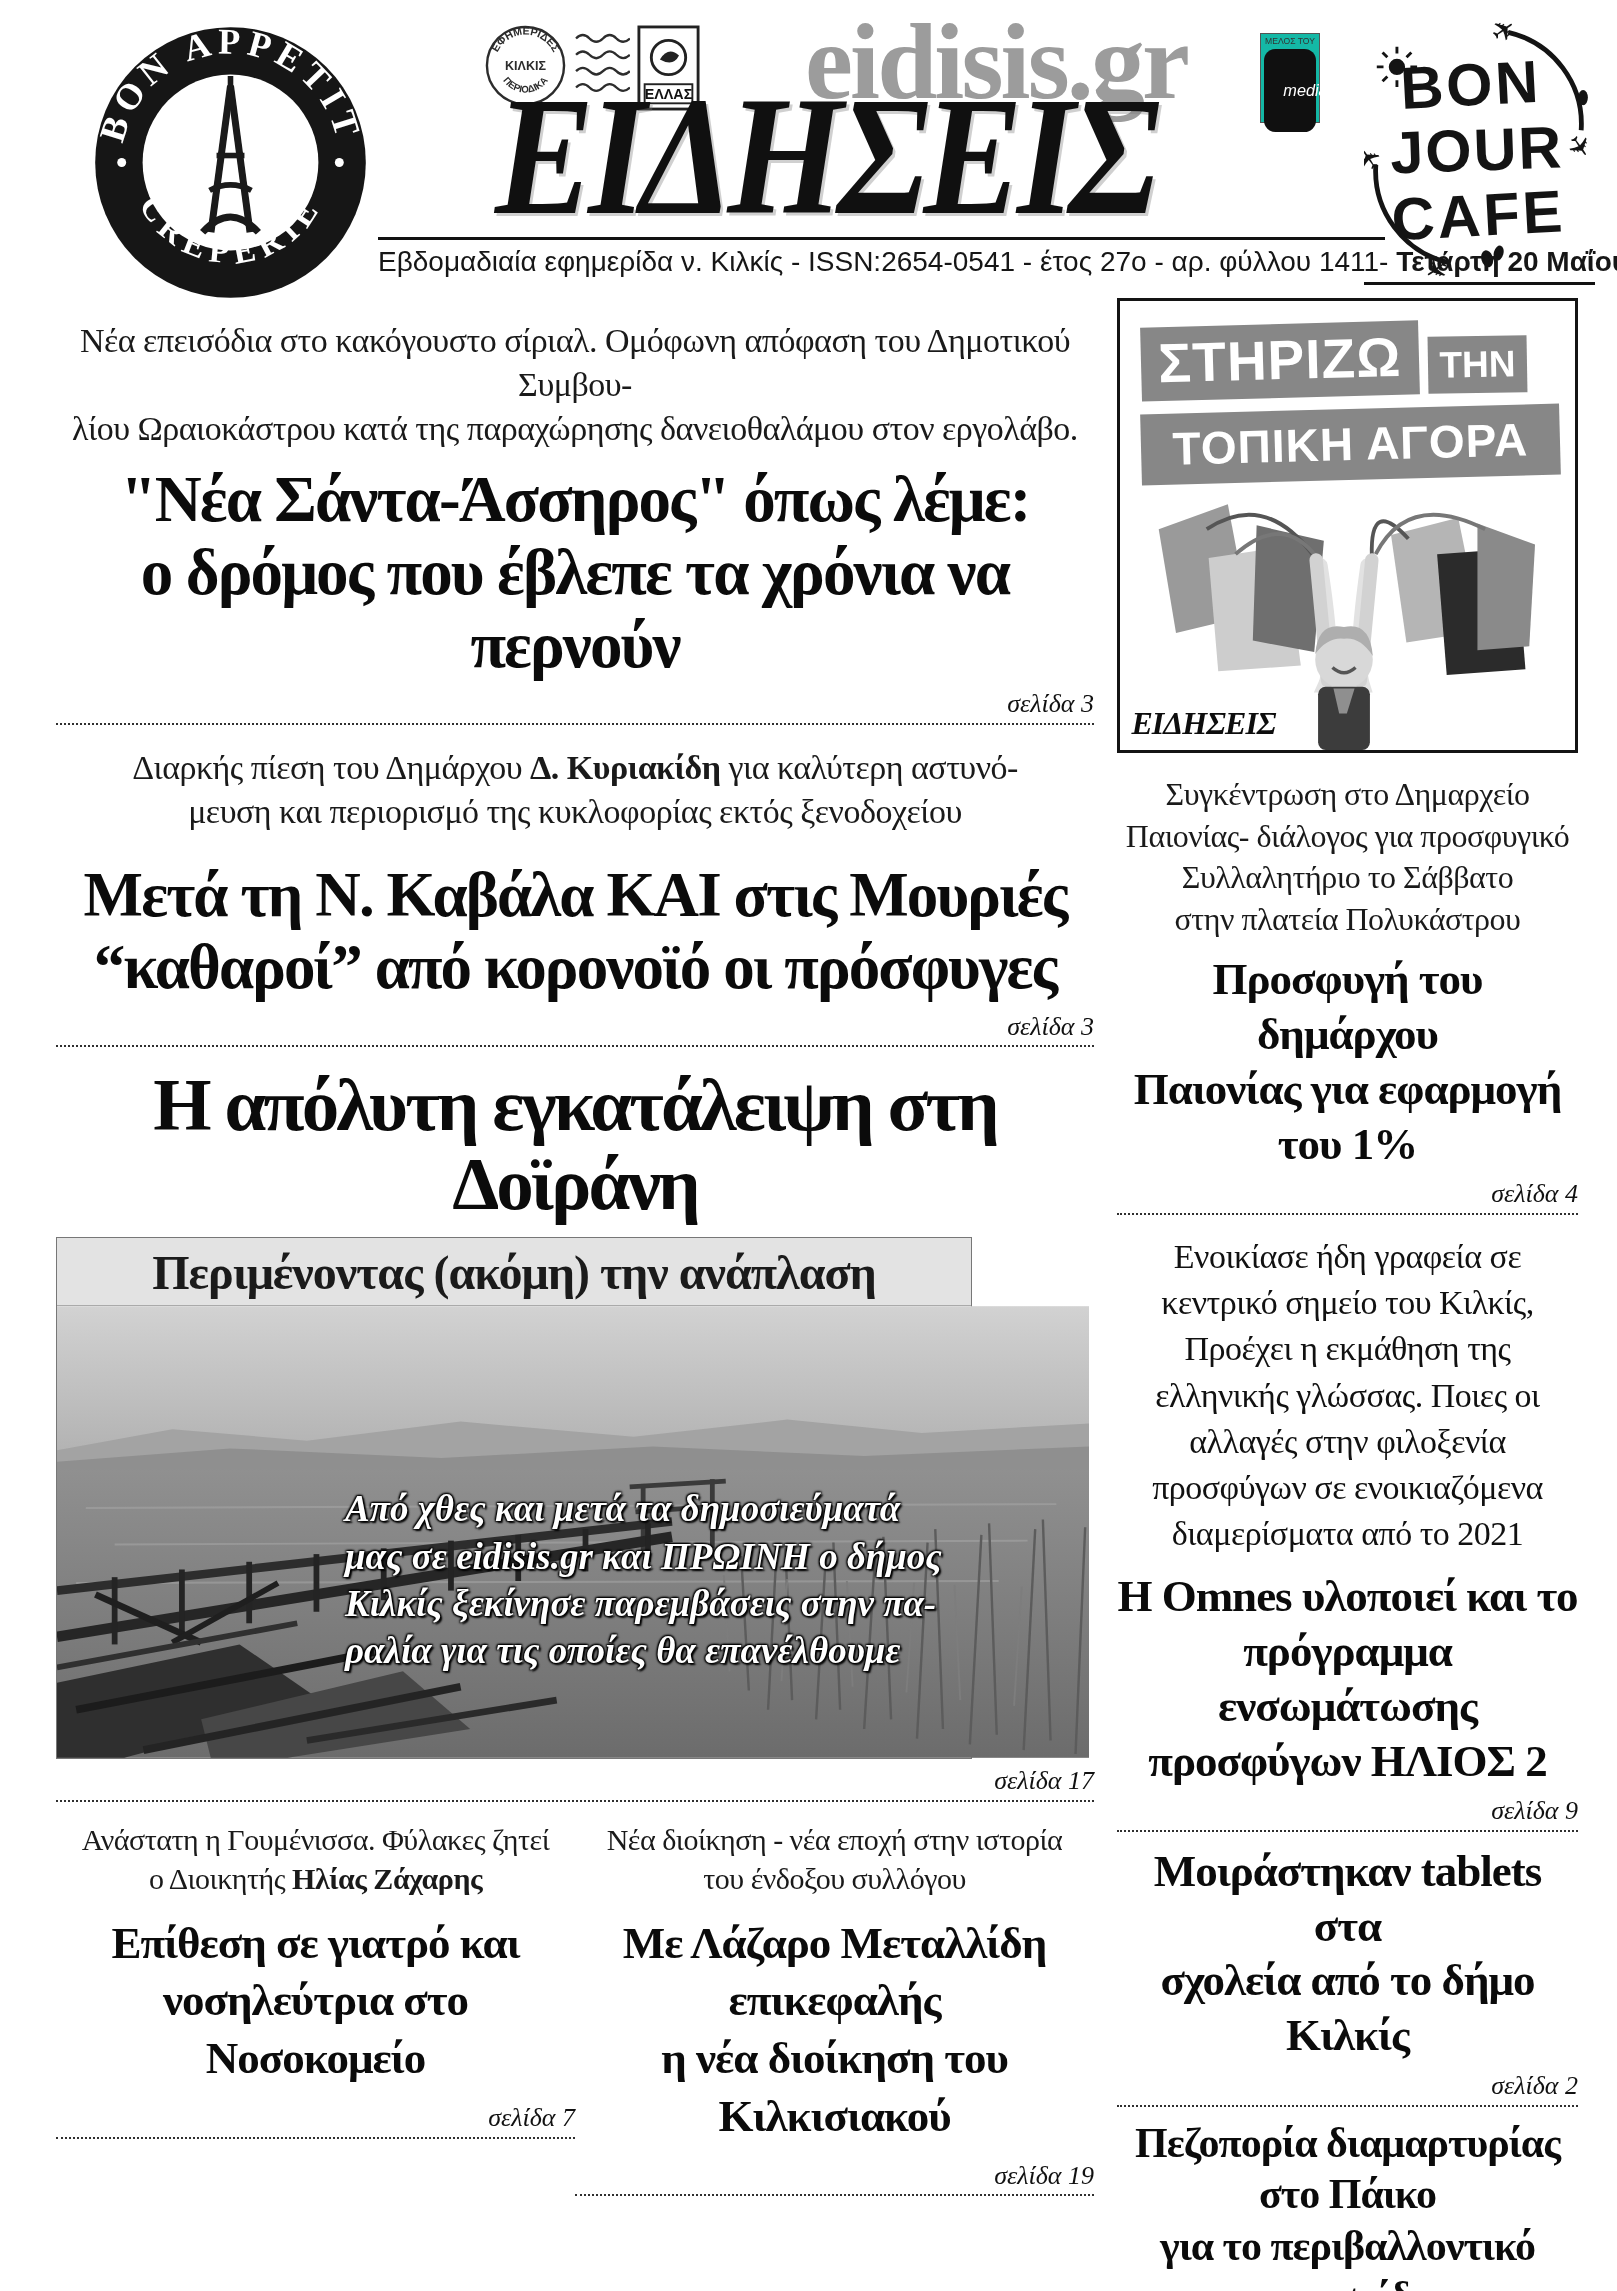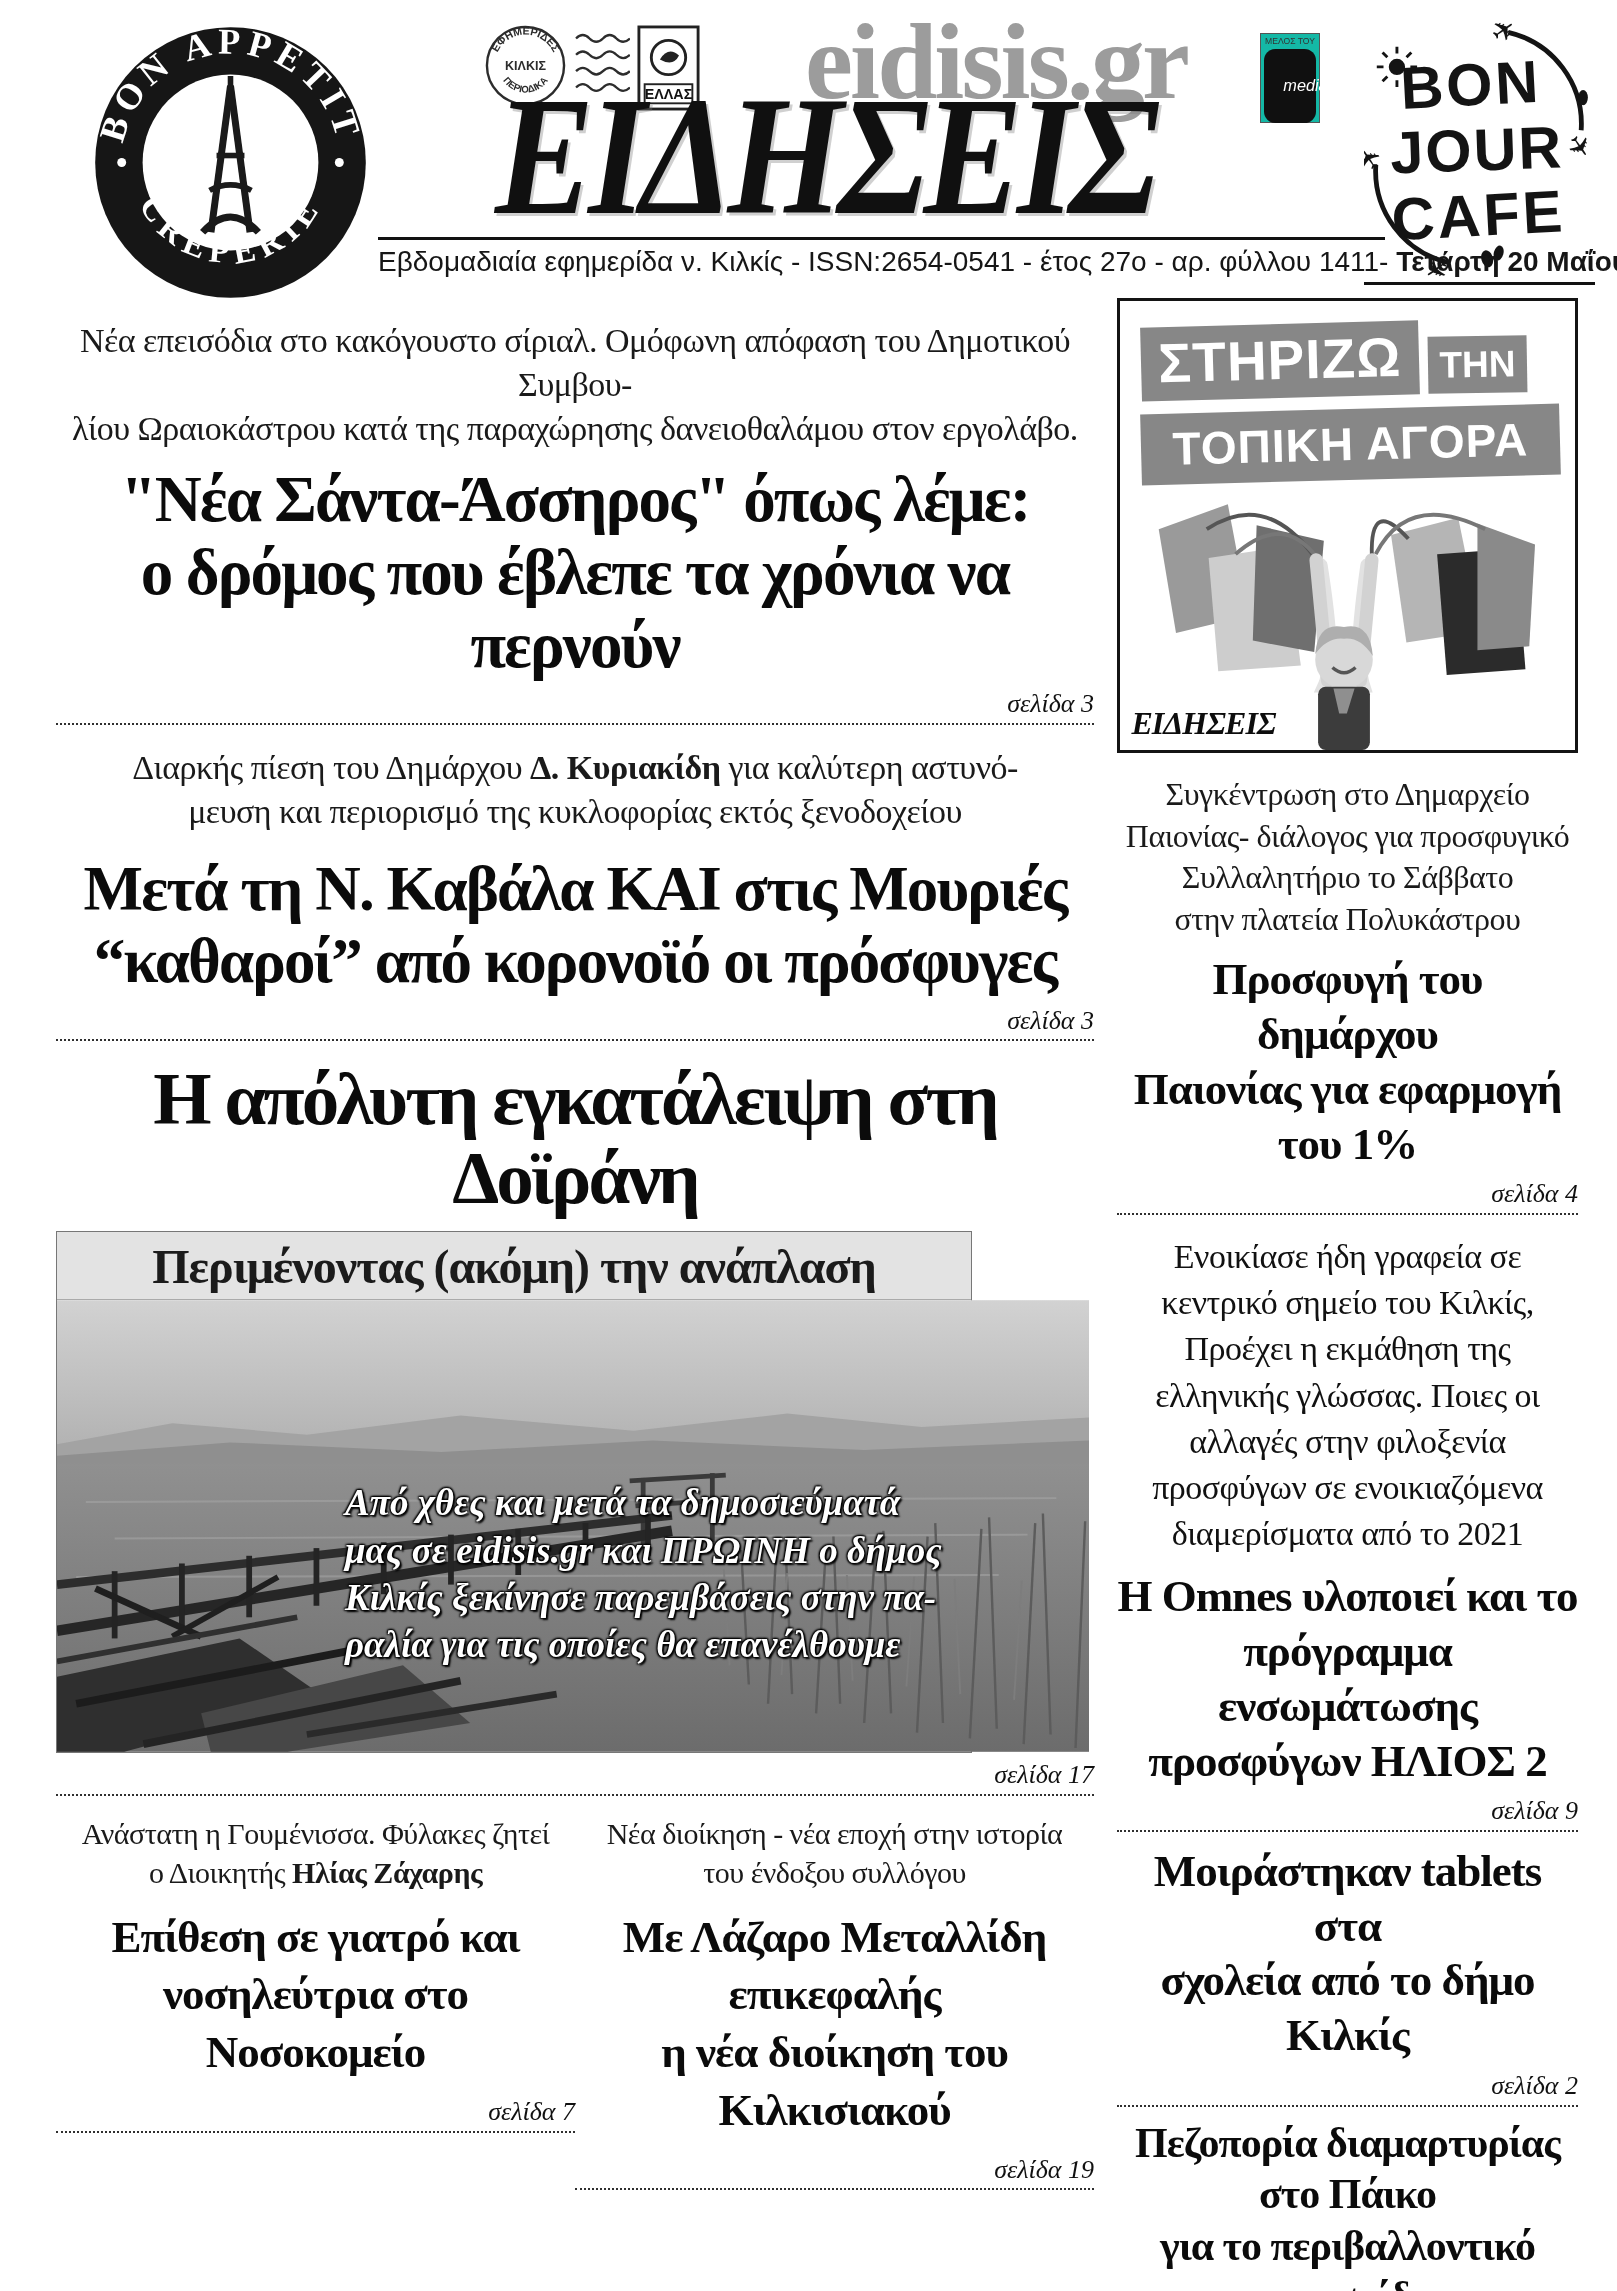--- a/index.html
+++ b/index.html
@@ -18,38 +18,38 @@
   }
   .masthead {
     position: absolute; left: 495px; top: 75px; z-index: 2;
     font-family: "Liberation Serif", serif; font-weight: bold; font-style: italic;
     font-size: 169px; line-height: 0.96; letter-spacing: -6.7px; color: #101010;
     transform: scaleX(0.88); transform-origin: left top; white-space: nowrap;
     text-shadow: 2.9px 2.9px 0 rgba(120,120,120,.35);
   }
   .media-badge { position: absolute; left: 1260px; top: 33px; width: 60px; height: 90px; border: 1.9px solid #555; background: #14b8a6; z-index: 3; text-align: center; }
   .media-badge .mb-top { font-family: "Liberation Sans", sans-serif; font-size: 8.6px; color: #333; padding-top: 1.9px; }
-  .media-badge .mb-label { margin: 2.9px; height: 74px; background: #101010; border-radius: 11.5px; color: #fff; display: flex; align-items: center; justify-content: center; font-family: "Liberation Sans", sans-serif; font-style: italic; font-size: 16.3px; padding-left: 31px; }
+  .media-badge .mb-label { margin: 2.9px; height: 83px; background: #101010; border-radius: 11.5px; color: #fff; display: flex; align-items: center; justify-content: center; font-family: "Liberation Sans", sans-serif; font-style: italic; font-size: 16.3px; padding-left: 31px; }
   .cafe { position: absolute; right: 25px; top: 17.3px; }
   .mast-rule { position: absolute; left: 378px; top: 237px; width: 1007px; height: 2.9px; background: #111; }
   .cafe-rule { position: absolute; left: 1364px; top: 282px; width: 231px; height: 2.9px; background: #111; }
   .issue-line {
     position: absolute; left: 378px; top: 246px; width: 1007px; text-align: center;
     font-family: "Liberation Sans", sans-serif; font-size: 28px; color: #161616; white-space: nowrap;
   }
   .issue-line b { font-weight: bold; }
   
   .content { display: flex; gap: 23px; padding: 0 40px 0 56px; }
   .col-left { width: 1038px; flex: none; }
   .col-right { flex: 1; min-width: 0; }
   .kicker { font-size: 34px; line-height: 1.3; text-align: center; color: #1a1a1a; letter-spacing: -0.5px; }
   .kicker b { font-weight: bold; }
   .hl { font-weight: bold; text-align: center; letter-spacing: -1.9px; color: #0b0b0b; }
   .hl-1 { font-size: 65px; line-height: 1.12; margin-top: 11.5px; }
-  .hl-2 { font-size: 63px; line-height: 1.14; margin-top: 20px; }
+  .hl-2 { font-size: 63px; line-height: 1.14; margin-top: 26px; }
   .hl-doirani { font-size: 75px; line-height: 1.05; margin-top: 19px; letter-spacing: -2.9px; }
   .page-ref { font-size: 26px; font-style: italic; margin-top: 7.7px; color: #111; text-align: right; }
   .dotrule { border-top: 2.9px dotted #2f2f2f; height: 0; margin-top: 3.8px; }
   .mt-lg { margin-top: 21px; }
   
   .photo-doirani { margin-top: 13.4px; position: relative; width: 916px; border: 1.9px solid #777; }
   .photo-banner { background: #e3e3e3; text-align: center; font-weight: bold; font-size: 48px; letter-spacing: -1px; padding: 6.7px 0 4.8px; color: #1b1b1b; border-bottom: 1px solid #aaa; }
   .photo-overlay {
     position: absolute; left: 288px; bottom: 83px; width: 672px;
     font-weight: bold; font-style: italic; font-size: 37px; line-height: 1.28; color: #fff;

